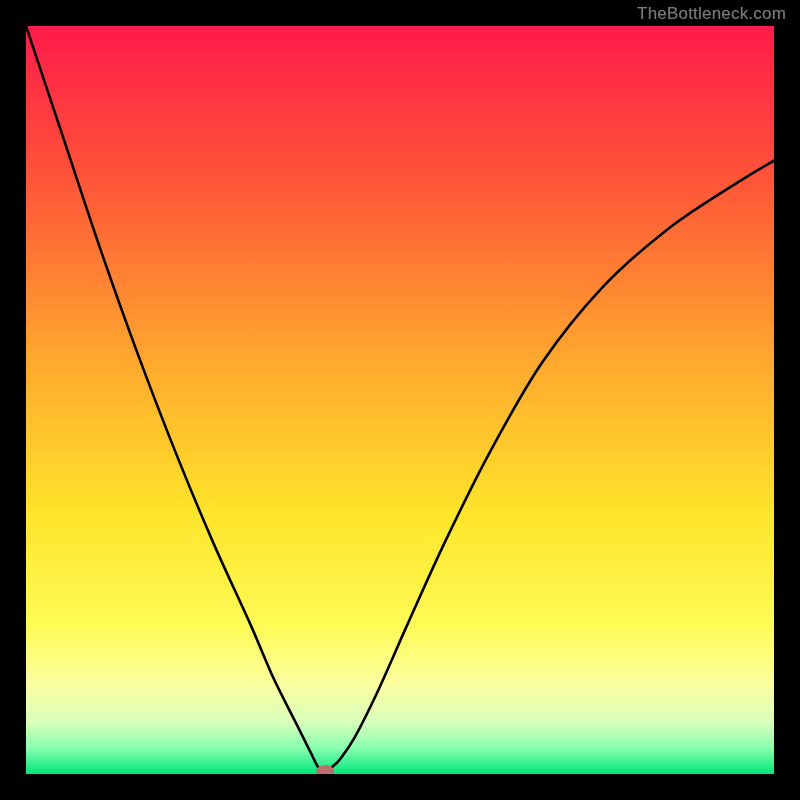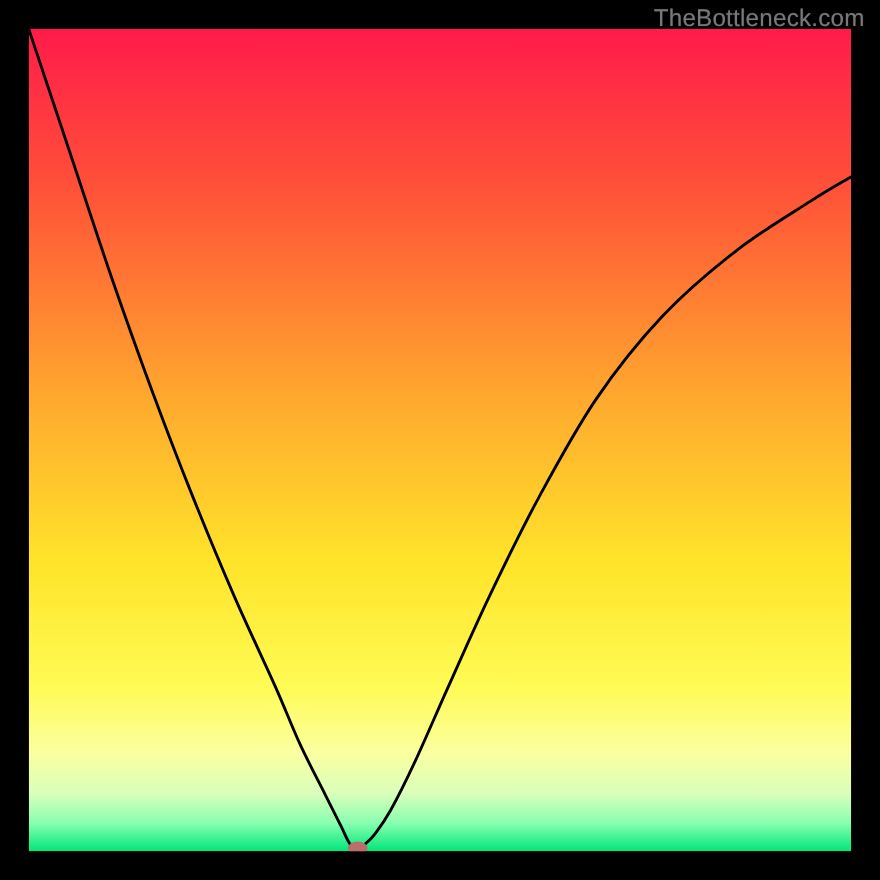--- a/index.html
+++ b/index.html
@@ -16,21 +16,21 @@
     top: 26px;
     width: 748px;
     height: 748px;
     overflow: hidden;
   }
   .watermark {
     position: absolute;
     top: 4px;
     right: 14px;
     font-family: Arial, Helvetica, sans-serif;
-    font-size: 22px;
+    font-size: 17px;
     color: #787878;
     letter-spacing: 0.2px;
     text-shadow: 0 0 1px rgba(255,255,255,0.25);
   }
   svg { display: block; }
 </style>
 </head>
 <body>
 
 <div class="frame">

